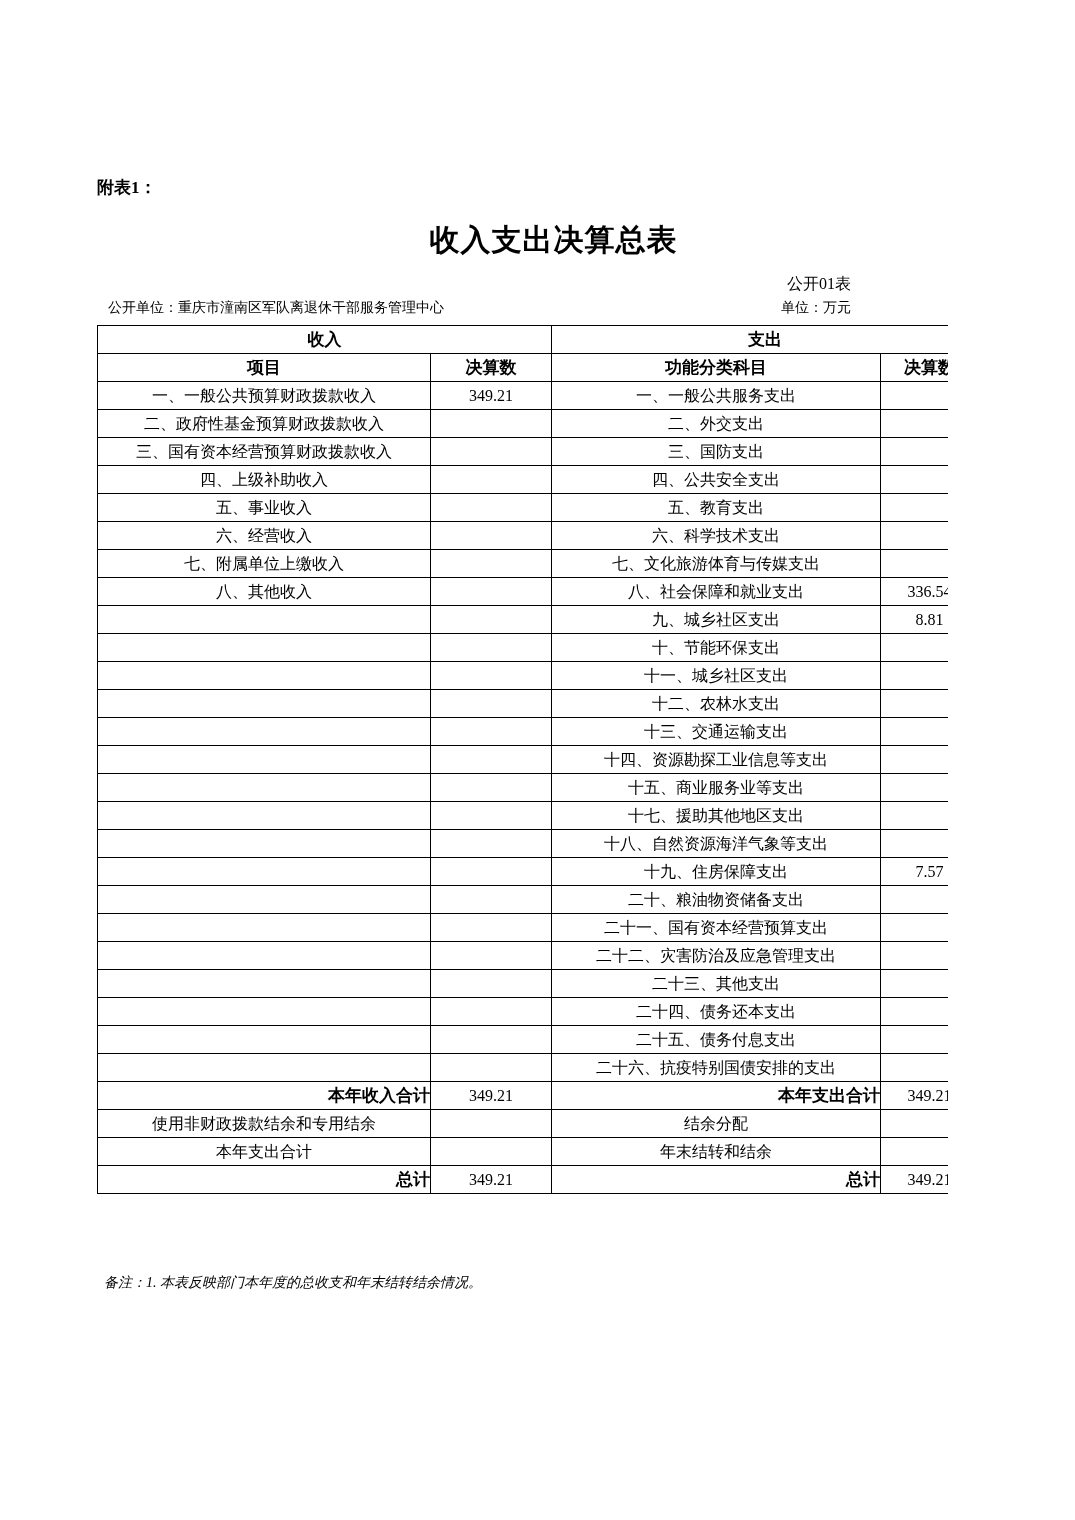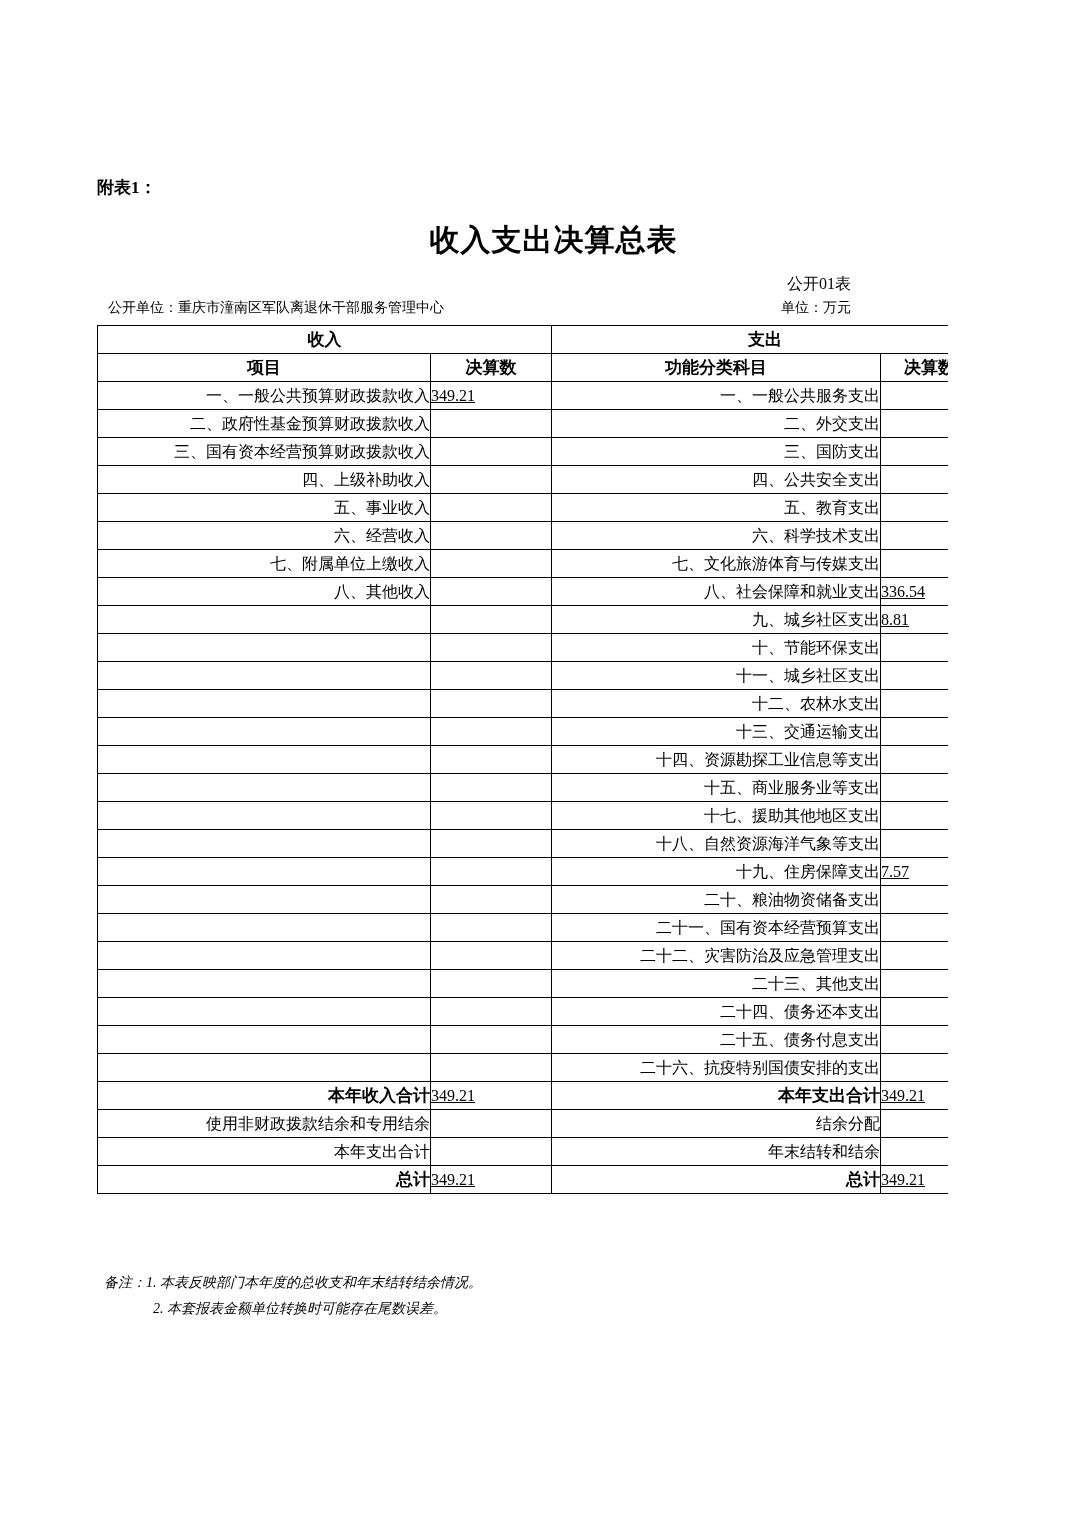--- a/index.html
+++ b/index.html
@@ -64,27 +64,26 @@
     overflow: hidden;
     white-space: nowrap;
     line-height: 27px;
   }
   table.budget th {
     font-size: 17px;
     font-weight: bold;
     text-align: center;
   }
   td.item {
-    text-align: right;
+    text-align: center;
     padding-left: 7px;
   }
   td.amount {
-    text-align: left;
+    text-align: center;
     padding-right: 6px;
-    text-decoration: underline;
   }
   td.total-label {
     text-align: right;
     font-weight: bold;
     font-size: 17px;
     padding-left: 0;
   }
   .notes {
     position: absolute;
     left: 104px;
@@ -305,16 +304,15 @@
           <td class="item total-label">总计</td>
           <td class="amount">349.21</td>
           <td class="item total-label">总计</td>
           <td class="amount">349.21</td>
         </tr>
       </tbody>
   </table>
 
   <div class="notes">
     <div>备注：1. 本表反映部门本年度的总收支和年末结转结余情况。</div>
-    <div class="note-line2">2. 本套报表金额单位转换时可能存在尾数误差。</div>
   </div>
 
 </div>
 
 </body></html>

